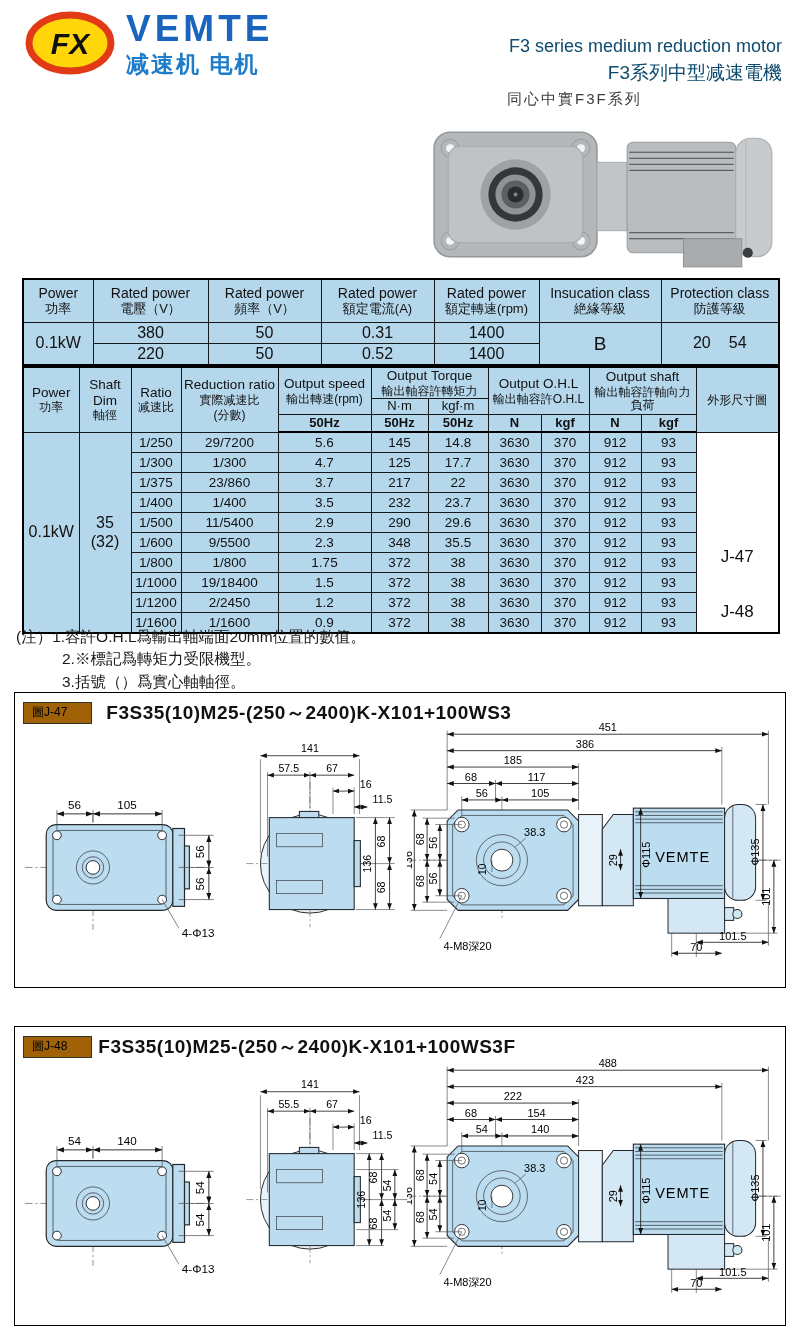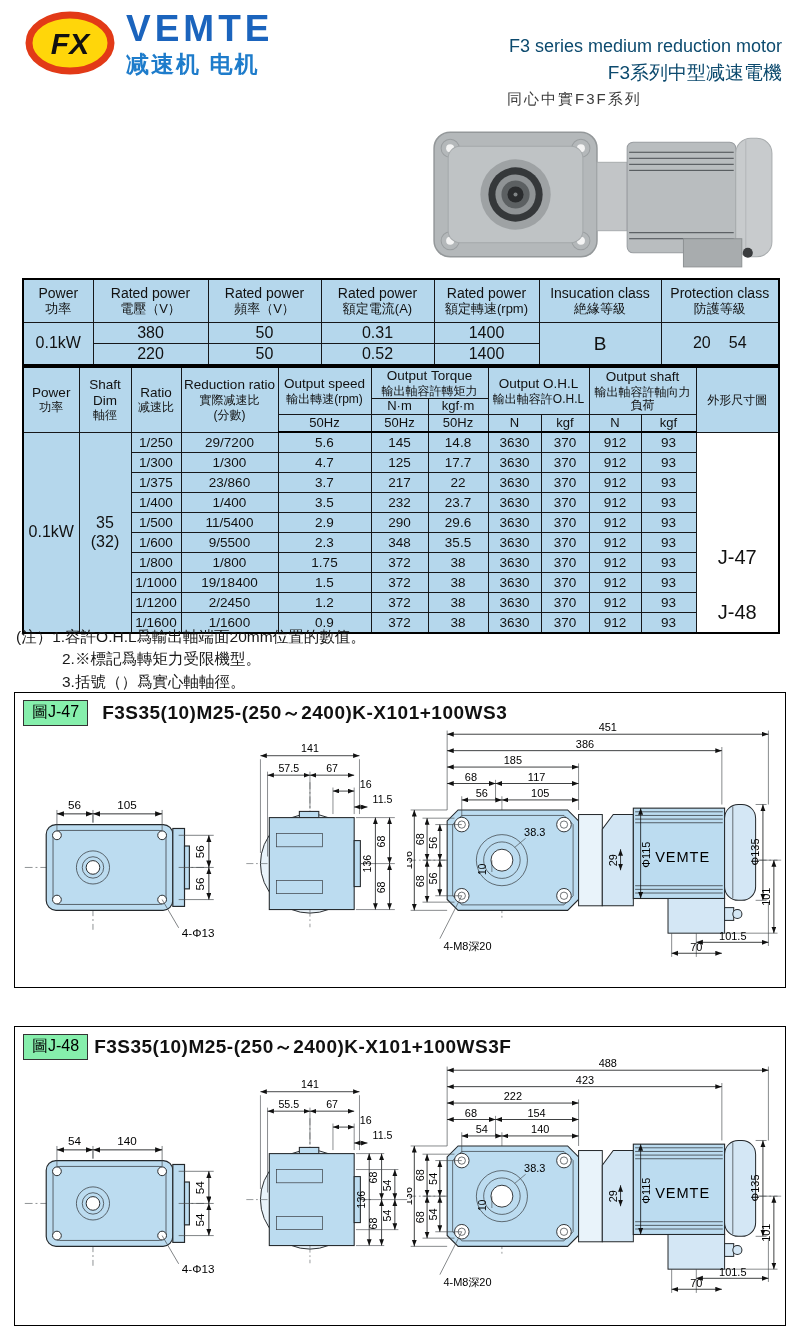--- a/index.html
+++ b/index.html
@@ -24,38 +24,38 @@
   #t1{top:278px;}
   #t1 thead th{height:42px;font-weight:normal;}
   #t1 tbody td{height:20px;font-size:16px;}
   #t1 .en{font-size:14px;}
   #t1 .cn{font-size:13px;margin-top:1px;}
   .protv{display:inline-block;margin:0 9px;}
   #t2{top:366px;}
   #t2 th{font-weight:normal;}
   #t2 .hA th{height:30px;}
   #t2 .hB th{height:15px;font-size:13px;}
-  #t2 .hC th{height:16px;font-size:13px;border-bottom:2px solid #000;}
+  #t2 .hC th{height:16px;font-size:13px;border-bottom:2px solid #000;font-weight:bold;}
   #t2 .en{font-size:13.5px;}
   #t2 .cn{font-size:12px;margin-top:1px;}
   #t2 tbody td{height:19px;font-size:13.5px;}
   #t2 .big{font-size:16px;}
   .figcell{background:#fff;position:relative;}
-  .figlab{position:absolute;left:0;width:100%;font-size:20px;transform:translateY(-50%);}
+  .figlab{position:absolute;left:0;width:100%;font-size:17px;transform:translateY(-50%);}
 
   
   #notes{position:absolute;left:16px;top:626px;font-size:15.5px;line-height:1.45;color:#1a1a1a;}
   #notes .ind{margin-left:46px;}
 
   
   .figbox{position:absolute;left:14px;width:770px;border:1.5px solid #000;background:#fff;}
   #box47{top:692px;height:294px;}
   #box48{top:1026px;height:298px;}
   .fighead{position:absolute;left:8px;top:7px;display:flex;align-items:center;}
-  .badge{background:#86efac;border:1px solid #333;padding:1px 8px 2px 8px;font-size:16px;color:#000;}
+  .badge{background:#a16207;border:1px solid #333;padding:1px 24px 2px 8px;font-size:12px;color:#000;}
   .figtitle{font-size:19px;font-weight:bold;margin-left:14px;letter-spacing:0.5px;}
   .dwg{position:absolute;}
 
   
   svg text{font-family:"Liberation Sans",sans-serif;font-size:12px;fill:#000;text-anchor:middle;}
   svg .ts{font-size:11px;}
   .f1{fill:#bcdcf0;stroke:#24282b;stroke-width:1.2;}
   .f2{fill:#d4e7f5;stroke:#24282b;stroke-width:1.1;}
   .f3{fill:#e9f3fa;stroke:#24282b;stroke-width:1.1;}
   .hole{fill:#fff;stroke:#24282b;stroke-width:1;}

